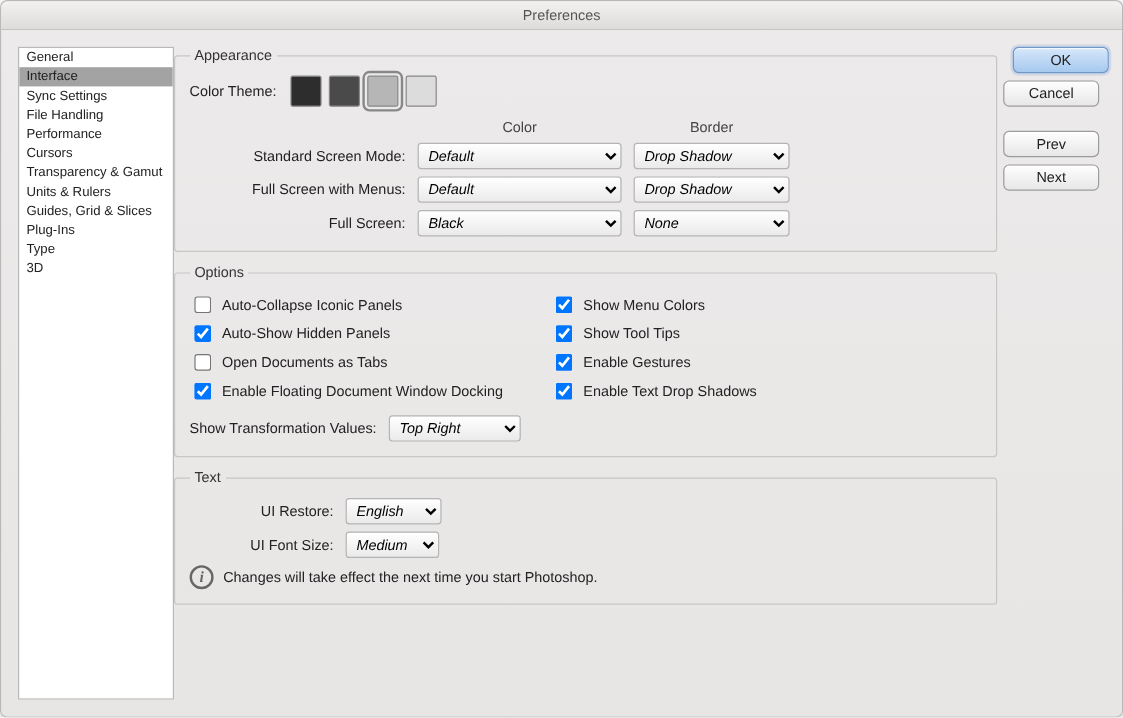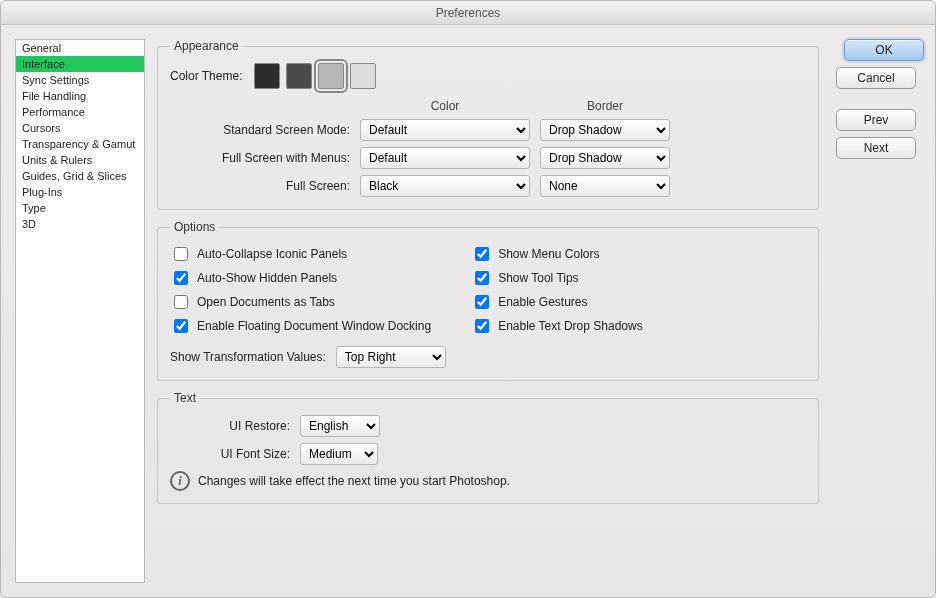--- a/index.html
+++ b/index.html
@@ -28,38 +28,37 @@
     font-size: 12px;
     color: #555;
     background: linear-gradient(#f4f2f1, #dedcdb);
     border-bottom: 1px solid #c4c2c1;
     border-radius: 6px 6px 0 0;
   }
   .body {
     flex: 1;
     display: flex;
     padding: 14px;
-    gap: 12px;
   }
   .sidebar {
     width: 130px;
     background: #fff;
     border: 1px solid #b9b9b9;
     border-radius: 0;
     padding: 0;
     overflow: hidden;
   }
   .sidebar-item {
     padding: 2px 6px;
     font-size: 11px;
     color: #222;
     cursor: default;
   }
   .sidebar-item.selected {
-    background: #22c55e;
+    background: #a3a3a3;
   }
   .main {
     flex: 1;
     display: flex;
     flex-direction: column;
     gap: 10px;
   }
   fieldset {
     border: 1px solid #c8c6c5;
     border-radius: 3px;
@@ -134,20 +133,21 @@
     color: #222;
   }
   select {
     font-size: 12px;
     height: 22px;
     border: 1px solid #b5b5b5;
     border-radius: 3px;
     background: linear-gradient(#fff,#eaeaea);
     padding: 0 4px;
     width: 100%;
+    font-style: italic;
   }
   
   .options-body {
     display: flex;
     gap: 40px;
   }
   .check-col {
     display: flex;
     flex-direction: column;
     gap: 4px;

